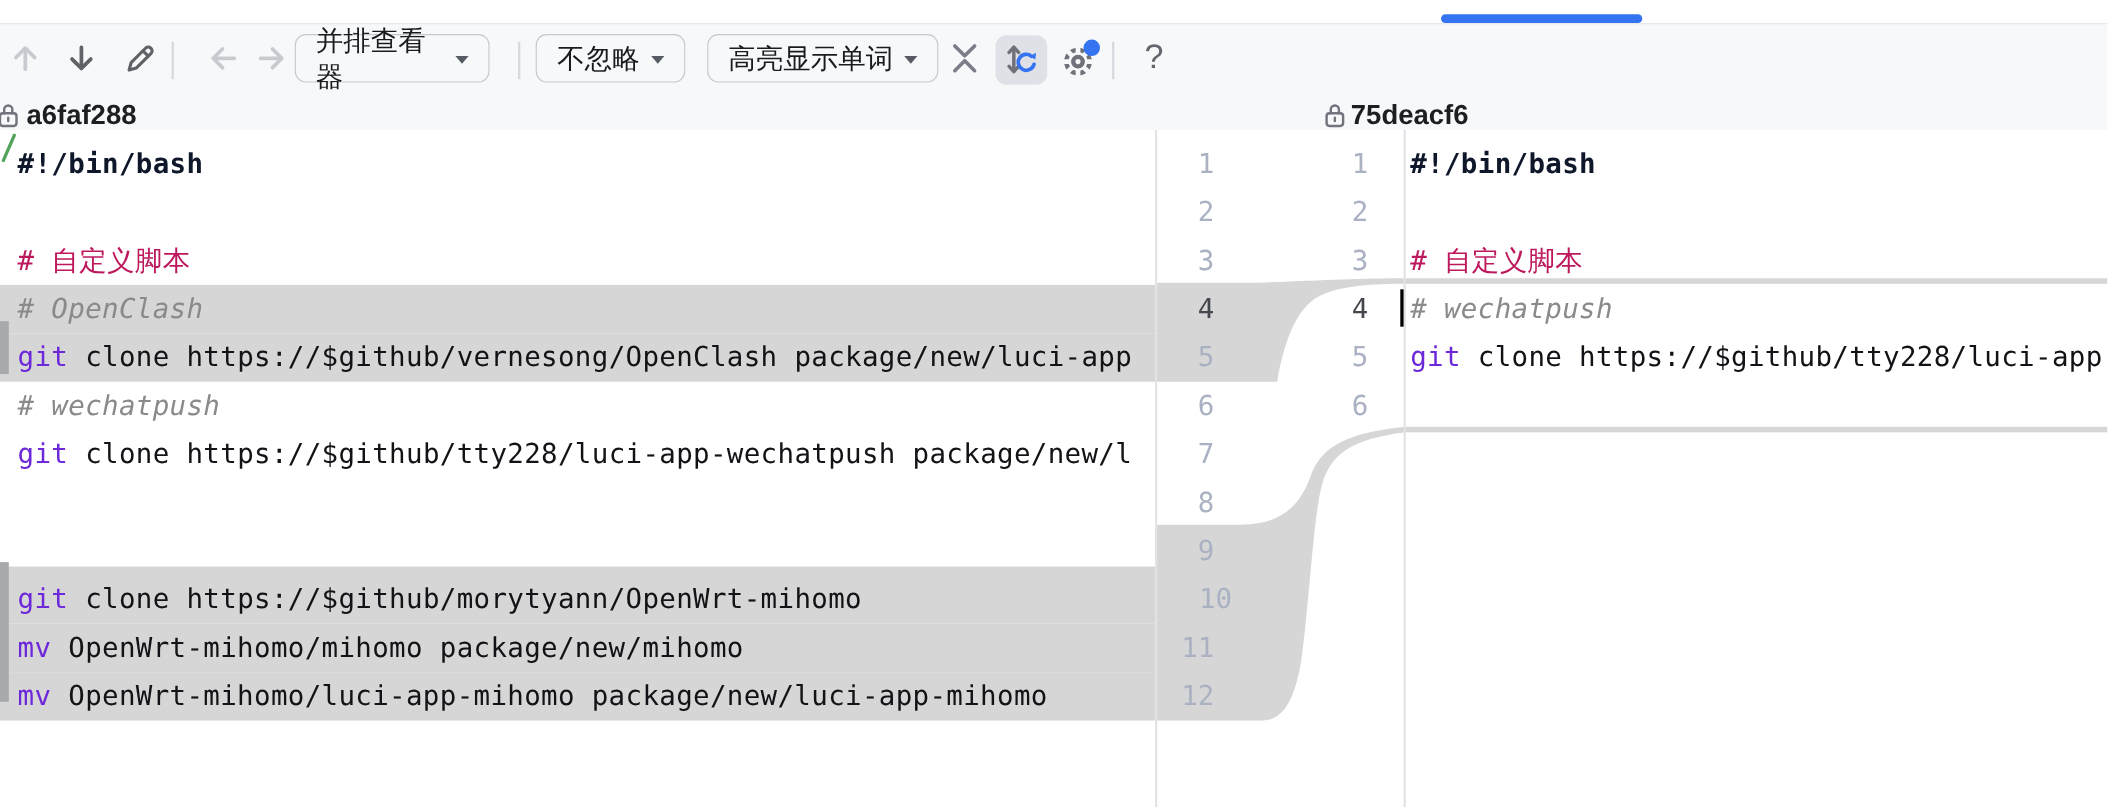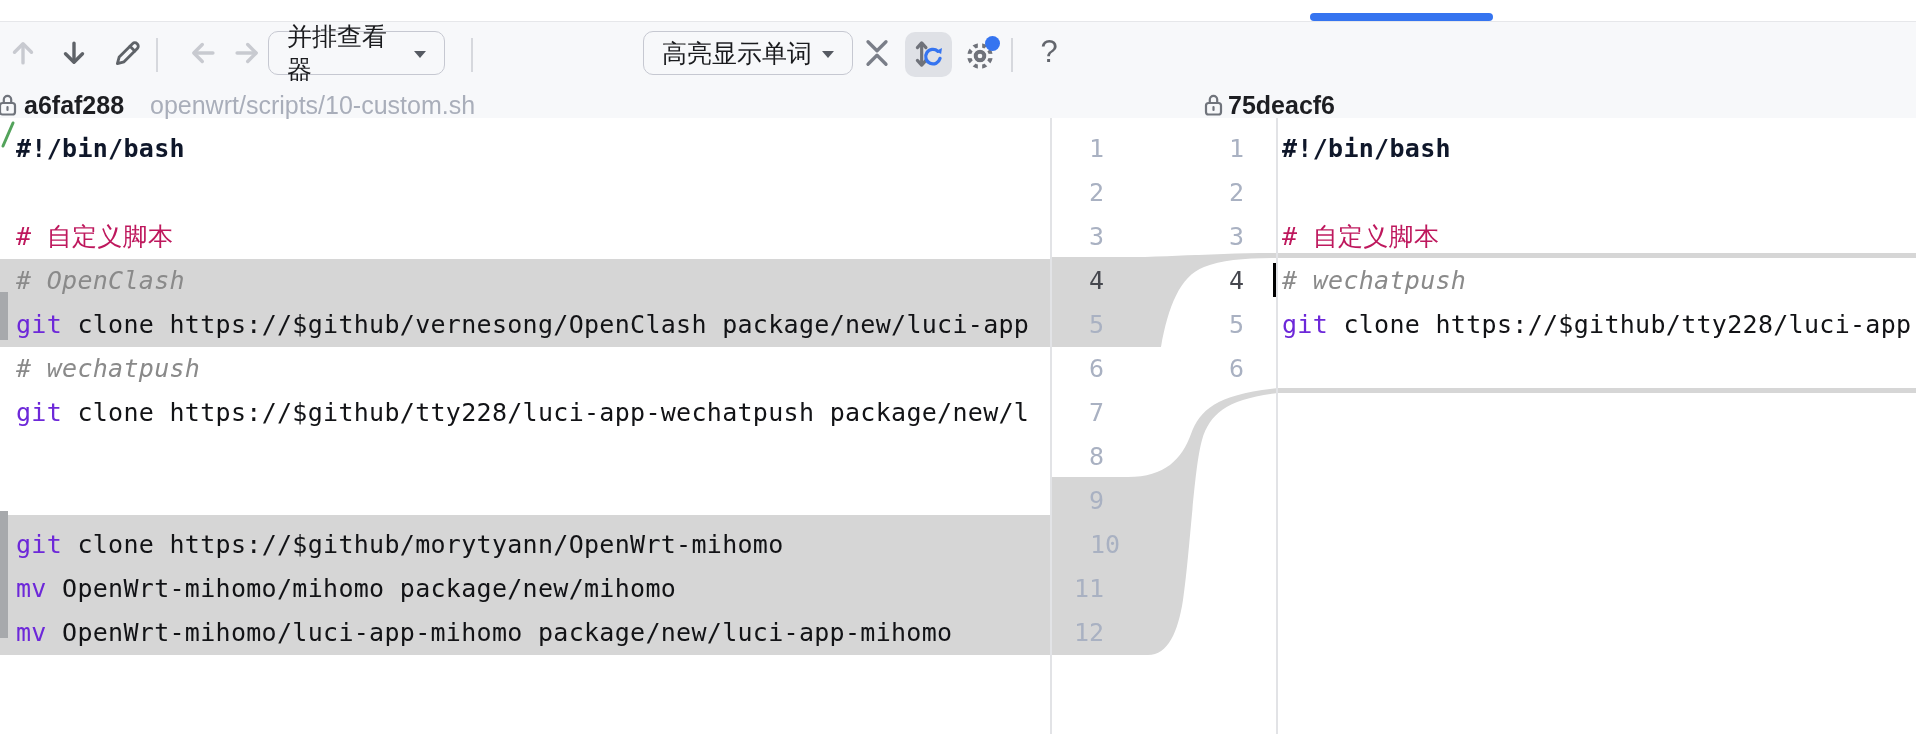--- a/index.html
+++ b/index.html
@@ -103,20 +103,24 @@
           <polyline points="12.5,6 18.5,12 12.5,18"></polyline>
       </g>
     </svg>
   </div>
 
   <div class="dd-btn" style="left:268px;width:177px;">
     <span>并排查看器</span>
     <span class="dd-caret"></span>
   </div>
   <div class="vsep" style="left:471px;"></div>
+  <div class="dd-btn" style="left:487px;width:136px;">
+    <span>不忽略</span>
+    <span class="dd-caret"></span>
+  </div>
   <div class="dd-btn" style="left:643px;width:210px;">
     <span>高亮显示单词</span>
     <span class="dd-caret"></span>
   </div>
 
   <div class="tbicon" style="left:855px;">
     <svg width="36" height="36" viewBox="0 0 24 24">
       <g stroke="#7a7e88" stroke-width="2.2" fill="none" stroke-linecap="round" stroke-linejoin="round">
         <polyline points="6,4.5 12,10.5 18,4.5"></polyline>
           <polyline points="6,19.5 12,13.5 18,19.5"></polyline>
@@ -160,21 +164,20 @@
   <div class="help-glyph"><span>?</span></div>
 
   <svg class="lock" style="left:-4px;" width="24" height="26" viewBox="0 0 24 26">
     <g stroke="#70747c" stroke-width="2.2" fill="none" stroke-linecap="round">
       <rect x="4" y="11" width="15" height="11.5" rx="2.6"></rect>
       <path d="M7.8,11 V7.6 a3.7,3.7 0 0 1 7.4,0 V11"></path>
       <line x1="11.5" y1="15" x2="11.5" y2="18"></line>
     </g>
   </svg>
   <div class="hdr-text hdr-commit" style="left:24px;">a6faf288</div>
-  <div class="hdr-text hdr-path" style="left:150px;">openwrt/scripts/10-custom.sh</div>
 
   <svg class="lock" style="left:1202px;" width="24" height="26" viewBox="0 0 24 26">
     <g stroke="#70747c" stroke-width="2.2" fill="none" stroke-linecap="round">
       <rect x="4" y="11" width="15" height="11.5" rx="2.6"></rect>
       <path d="M7.8,11 V7.6 a3.7,3.7 0 0 1 7.4,0 V11"></path>
       <line x1="11.5" y1="15" x2="11.5" y2="18"></line>
     </g>
   </svg>
   <div class="hdr-text hdr-commit" style="left:1228px;">75deacf6</div>
 

